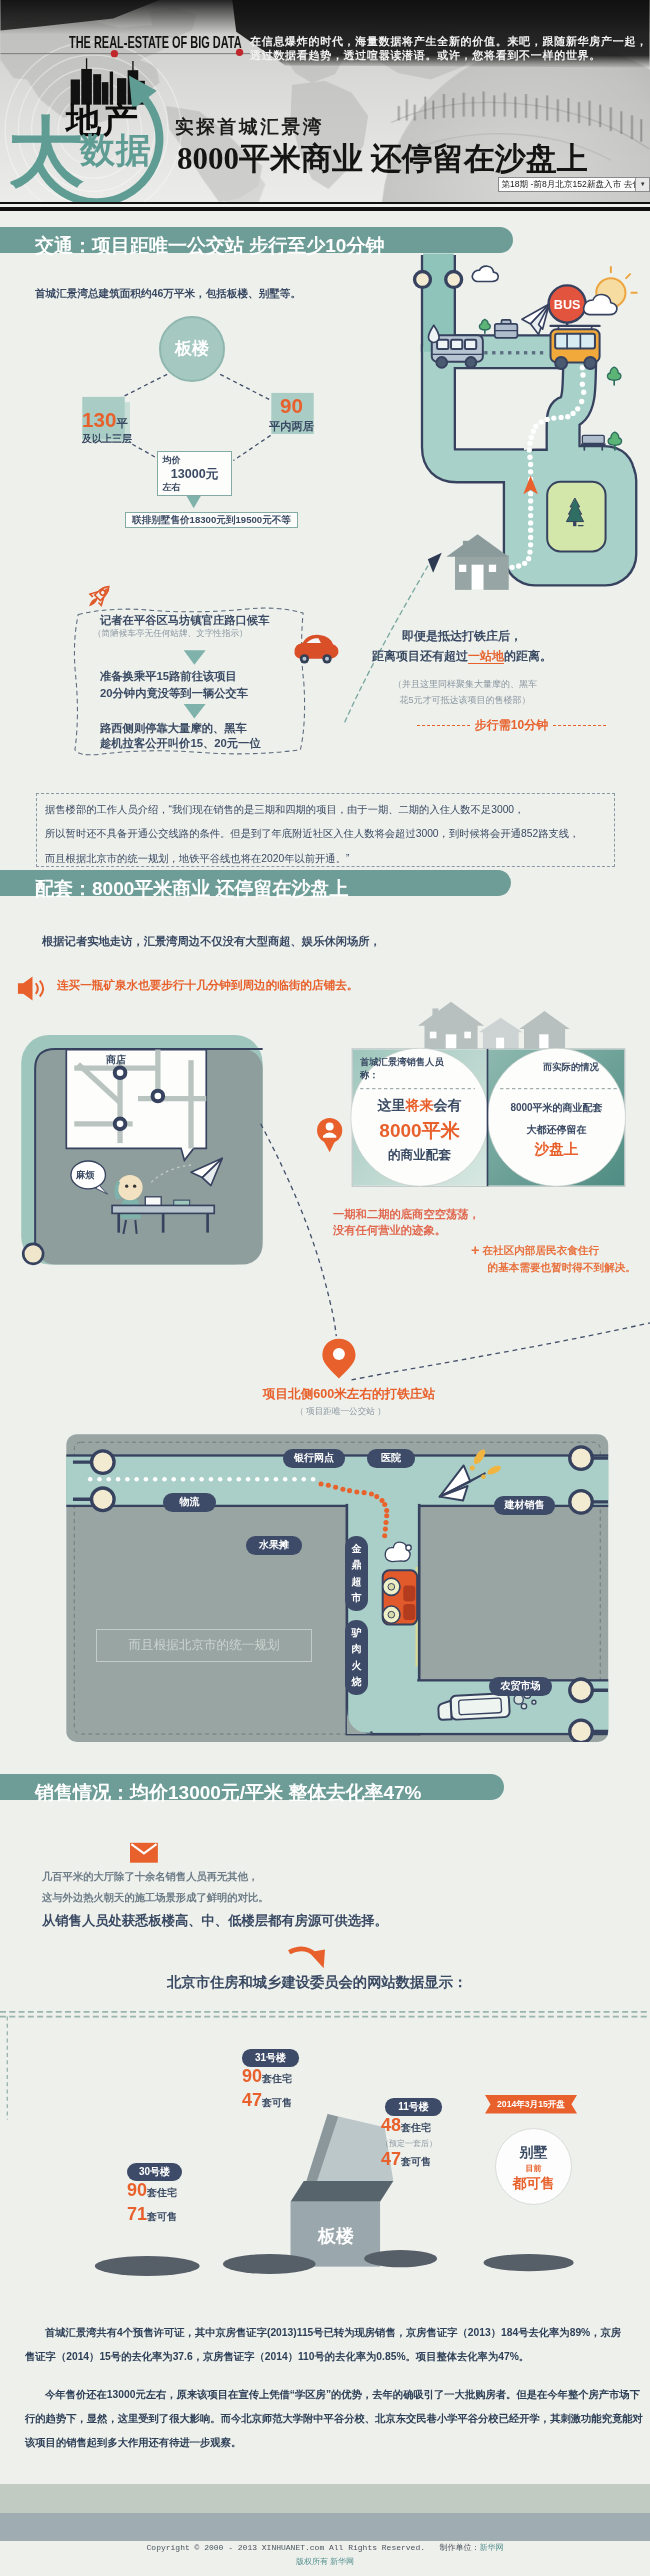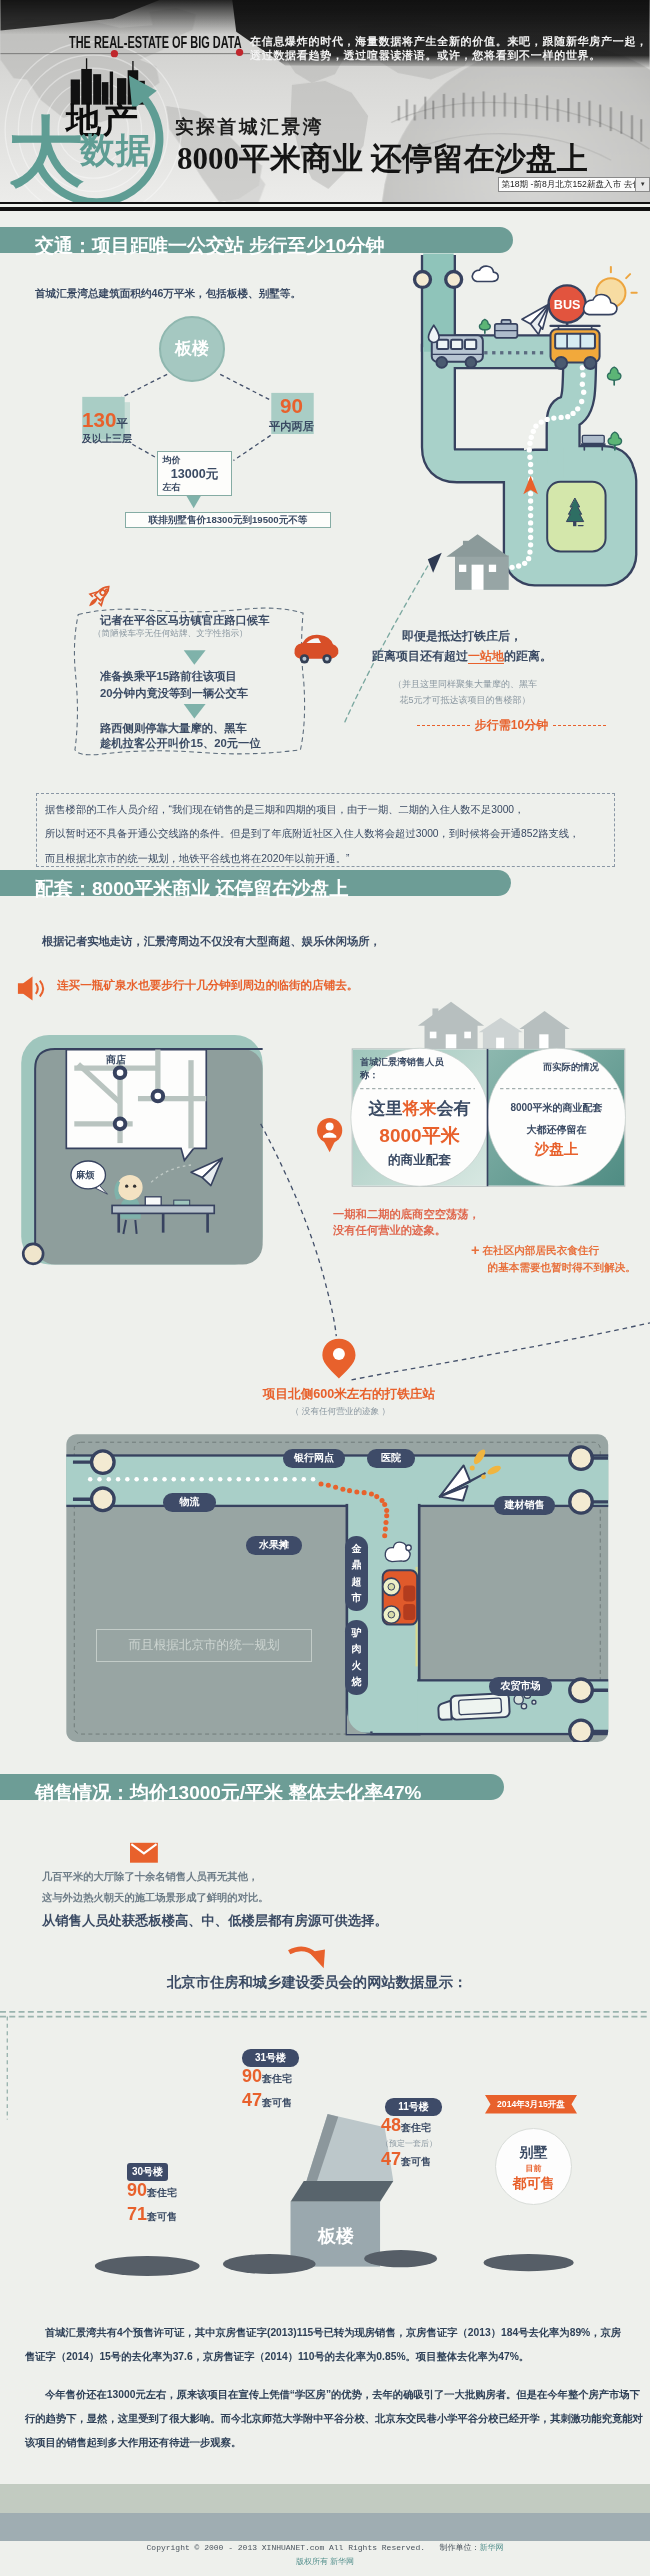--- a/index.html
+++ b/index.html
@@ -355,21 +355,21 @@
 <div class="navy" style="font-size:10px;font-weight:bold;margin-top:0;">及以上三层</div>
 </div>
 
 <div class="abs" style="left:265px;top:183px;width:53px;text-align:center;">
 <div><span class="orange" style="font-size:20.6px;font-weight:bold;">90</span></div>
 <div class="navy" style="font-size:11.3px;font-weight:bold;margin-top:1.3px;white-space:nowrap;">平内两居</div>
 </div>
 
 <div class="abs navy" style="left:157px;top:240px;width:75px;height:45px;background:#fdfdfb;border:1.3px solid #85aca4;box-sizing:border-box;font-size:9px;font-weight:bold;padding:2px 4.6px;line-height:13.3px;">均价<div style="font-size:12.6px;text-align:center;line-height:14px;">13000元</div><div>左右</div></div>
 
-<div class="abs navy" style="left:125px;top:301px;width:206px;height:16px;background:#fdfdfb;border:1.3px solid #85aca4;box-sizing:border-box;font-size:9.6px;font-weight:bold;text-align:center;line-height:14px;white-space:nowrap;">联排别墅售价18300元到19500元不等</div>
+<div class="abs navy" style="left:125px;top:301px;width:173px;height:16px;background:#fdfdfb;border:1.3px solid #85aca4;box-sizing:border-box;font-size:9.6px;font-weight:bold;text-align:center;line-height:14px;white-space:nowrap;">联排别墅售价18300元到19500元不等</div>
 
 <div class="abs navy" style="left:100px;top:402px;font-size:11.3px;font-weight:bold;">记者在平谷区马坊镇官庄路口候车</div>
 
 <div class="abs" style="left:93px;top:417px;font-size:8.6px;color:#8a97a0;">（简陋候车亭无任何站牌、文字性指示）</div>
 
 <div class="abs navy" style="left:100px;top:457px;font-size:11.3px;font-weight:bold;line-height:16.6px;">准备换乘平15路前往该项目<br>20分钟内竟没等到一辆公交车</div>
 
 <div class="abs navy" style="left:100px;top:510px;font-size:11.3px;font-weight:bold;line-height:14.6px;">路西侧则停靠大量摩的、黑车<br>趁机拉客公开叫价15、20元一位</div>
 
 <div class="abs navy" style="left:364px;top:415px;width:196px;text-align:center;font-size:12px;font-weight:bold;line-height:20px;">即便是抵达打铁庄后，<br>距离项目还有超过<span class="orange" style="border-bottom:1.3px solid #e8612c;">一站地</span>的距离。</div>
@@ -625,40 +625,40 @@
 
 <div class="abs orange" style="left:57px;top:108px;font-size:11.6px;font-weight:bold;">连买一瓶矿泉水也要步行十几分钟到周边的临街的店铺去。</div>
 
 <div class="abs navy" style="left:106px;top:183px;font-size:10px;font-weight:bold;">商店</div>
 
 <div class="abs navy" style="left:76px;top:299px;font-size:9.3px;font-weight:bold;">麻烦</div>
 
 <div class="abs navy" style="left:360px;top:186px;font-size:9.3px;font-weight:bold;line-height:12.6px;">首城汇景湾销售人员<br>称：</div>
 
 <div class="abs" style="left:352px;top:227px;width:135px;text-align:center;">
-<div class="navy" style="font-size:17px;font-weight:bold;">这里<span class="orange">将来</span>会有</div>
+<div class="navy" style="font-size:14px;font-weight:bold;">这里<span class="orange">将来</span>会有</div>
 <div class="orange" style="font-size:19px;font-weight:bold;margin-top:2.7px;">8000平米</div>
 <div class="navy" style="font-size:12.6px;font-weight:bold;margin-top:3.3px;">的商业配套</div>
 </div>
 
 <div class="abs navy" style="left:543px;top:191px;font-size:9.3px;font-weight:bold;">而实际的情况</div>
 
 <div class="abs" style="left:489px;top:231px;width:135px;text-align:center;">
 <div class="navy" style="font-size:10px;font-weight:bold;">8000平米的商业配套</div>
 <div class="navy" style="font-size:10px;font-weight:bold;margin-top:8px;">大都还停留在</div>
 <div class="orange" style="font-size:14.6px;font-weight:bold;margin-top:3.3px;">沙盘上</div>
 </div>
 
 <div class="abs" style="left:333px;top:336px;font-size:11.3px;font-weight:bold;color:#e0694f;line-height:16px;">一期和二期的底商空空荡荡，<br>没有任何营业的迹象。</div>
 
 <div class="abs" style="left:471px;top:372px;font-size:10.6px;font-weight:bold;color:#e8703c;line-height:17px;"><span style="font-size:14.6px;vertical-align:-1.3px;">+</span> 在社区内部居民衣食住行<br><span style="padding-left:16.6px;">的基本需要也暂时得不到解决。</span></div>
 
 <div class="abs orange" style="left:246px;top:516px;width:189px;text-align:right;font-size:12.6px;font-weight:bold;">项目北侧600米左右的打铁庄站</div>
 
-<div class="abs" style="left:246px;top:536px;width:189px;text-align:center;font-size:8.6px;color:#8a97a0;">（ 没有任何营业的迹象 ）</div>
+<div class="abs" style="left:246px;top:536px;width:189px;text-align:center;font-size:8.6px;color:#8a97a0;">（ 项目距唯一公交站 ）</div>
 
 <div class="pill" style="left:283px;top:579px;width:62px;height:18.6px;font-size:10px;line-height:18.6px;">银行网点</div>
 
 <div class="pill" style="left:367px;top:579px;width:48px;height:18.6px;font-size:10px;line-height:18.6px;">医院</div>
 
 <div class="pill" style="left:163px;top:623px;width:53px;height:18.6px;font-size:10px;line-height:18.6px;">物流</div>
 
 <div class="pill" style="left:494px;top:626px;width:61px;height:18.6px;font-size:10px;line-height:18.6px;">建材销售</div>
 
 <div class="pill" style="left:246px;top:666px;width:56px;height:18.6px;font-size:10px;line-height:18.6px;">水果摊</div>
@@ -707,21 +707,21 @@
 <div class="abs" style="left:42px;top:93px;font-size:10.3px;color:#6e7d88;font-weight:bold;line-height:20.6px;">几百平米的大厅除了十余名销售人员再无其他，<br>这与外边热火朝天的施工场景形成了鲜明的对比。</div>
 
 <div class="abs navy" style="left:42px;top:138px;font-size:13.3px;font-weight:bold;">从销售人员处获悉板楼高、中、低楼层都有房源可供选择。</div>
 
 <div class="abs navy" style="left:167px;top:199px;font-size:14.3px;font-weight:bold;">北京市住房和城乡建设委员会的网站数据显示：</div>
 
 <div class="pill" style="left:242px;top:275px;width:57px;height:18px;font-size:10px;line-height:18px;border-radius:8.6px;">31号楼</div>
 
 <div class="abs" style="left:242px;top:292px;line-height:20.6px;white-space:nowrap;"><span class="orange" style="font-size:18px;font-weight:bold;">90</span><span class="navy" style="font-size:10px;font-weight:bold;">套住宅</span><br><span class="orange" style="font-size:18px;font-weight:bold;">47</span><span class="navy" style="font-size:10px;font-weight:bold;">套可售</span></div>
 
-<div class="pill" style="left:127px;top:389px;width:41px;height:18px;font-size:10px;line-height:18px;border-radius:3px;">30号楼</div>
+<div class="pill" style="left:127px;top:389px;width:55px;height:18px;font-size:10px;line-height:18px;border-radius:9px;">30号楼</div>
 
 <div class="abs" style="left:127px;top:406px;line-height:20.6px;white-space:nowrap;"><span class="orange" style="font-size:18px;font-weight:bold;">90</span><span class="navy" style="font-size:10px;font-weight:bold;">套住宅</span><br><span class="orange" style="font-size:18px;font-weight:bold;">71</span><span class="navy" style="font-size:10px;font-weight:bold;">套可售</span></div>
 
 <div class="pill" style="left:385px;top:324px;width:57px;height:18px;font-size:10px;line-height:18px;border-radius:8.6px;">11号楼</div>
 
 <div class="abs" style="left:381px;top:341px;white-space:nowrap;"><span class="orange" style="font-size:18px;font-weight:bold;">48</span><span class="navy" style="font-size:10px;font-weight:bold;">套住宅</span><br><span style="font-size:8px;color:#8a97a0;">（预定一套后）</span><br><span class="orange" style="font-size:18px;font-weight:bold;">47</span><span class="navy" style="font-size:10px;font-weight:bold;">套可售</span></div>
 
 <div class="abs" style="left:485px;top:321px;width:92px;height:18.6px;background:#e8612c;color:#fff;font-size:8.6px;font-weight:bold;text-align:center;line-height:18.6px;clip-path:polygon(0 0,100% 0,94% 50%,100% 100%,0 100%,6% 50%);">2014年3月15开盘</div>
 
 <div class="abs" style="left:495px;top:354px;width:77px;height:77px;border-radius:50%;background:#fdfdfd;border:1.3px solid #d8dcd8;box-sizing:border-box;text-align:center;">

